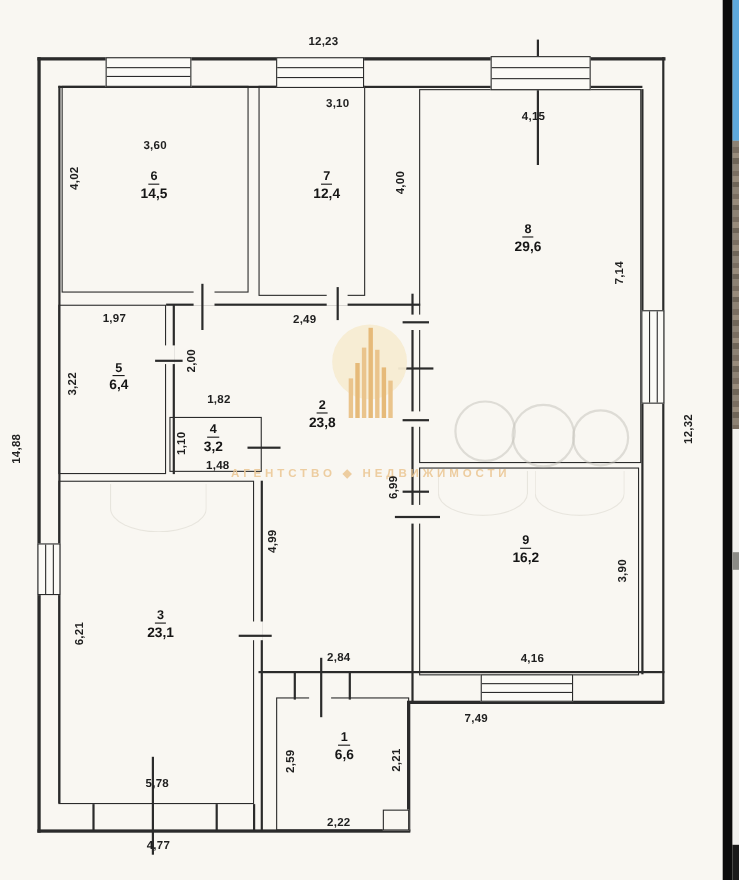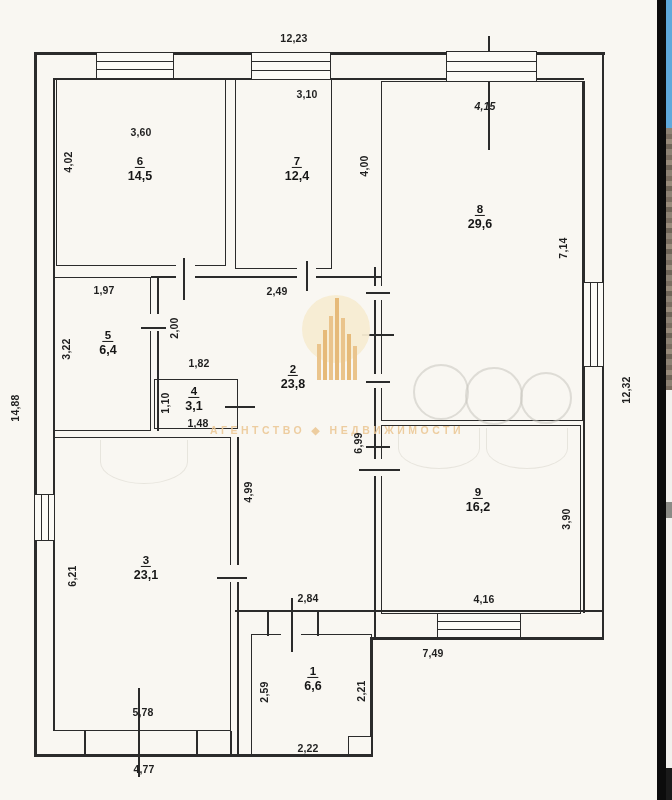--- a/index.html
+++ b/index.html
@@ -132,21 +132,21 @@
     <div class="wm-bar" style="height:34px;"></div>
   </div>
   <div class="wm-sub">АГЕНТСТВО ◆ НЕДВИЖИМОСТИ</div>
   <div class="ghost" style="left:441px;top:392px;width:52px;height:52px;"></div>
   <div class="ghost" style="left:494px;top:396px;width:54px;height:54px;"></div>
   <div class="ghost" style="left:546px;top:398px;width:48px;height:48px;"></div>
 
   <div class="dim" style="left:294px;top:38px;">12,23</div>
   <div class="dim" style="left:141px;top:92px;margin-top:40px;">3,60</div>
   <div class="dim" style="left:307px;top:94px;">3,10</div>
-  <div class="dim" style="left:485px;top:106px;font-style:italic;">4,15</div>
+  <div class="dim" style="left:485px;top:106px;">4,15</div>
   <div class="dim vdim" style="left:68px;top:162px;">4,02</div>
   <div class="dim vdim" style="left:364px;top:166px;">4,00</div>
   <div class="dim vdim" style="left:563px;top:248px;">7,14</div>
   <div class="dim vdim" style="left:15px;top:408px;">14,88</div>
   <div class="dim vdim" style="left:626px;top:390px;">12,32</div>
   <div class="dim" style="left:104px;top:290px;">1,97</div>
   <div class="dim" style="left:277px;top:291px;">2,49</div>
   <div class="dim vdim" style="left:174px;top:328px;">2,00</div>
   <div class="dim vdim" style="left:66px;top:349px;">3,22</div>
   <div class="dim" style="left:199px;top:363px;">1,82</div>
@@ -180,21 +180,21 @@
   <div class="roomlab" style="left:108px;top:341px;">
     <span class="num">5</span>
     <div class="area">6,4</div>
   </div>
   <div class="roomlab" style="left:293px;top:375px;">
     <span class="num">2</span>
     <div class="area">23,8</div>
   </div>
   <div class="roomlab" style="left:194px;top:397px;">
     <span class="num">4</span>
-    <div class="area">3,1</div>
+    <div class="area">3,2</div>
   </div>
   <div class="roomlab" style="left:146px;top:566px;">
     <span class="num">3</span>
     <div class="area">23,1</div>
   </div>
   <div class="roomlab" style="left:478px;top:498px;">
     <span class="num">9</span>
     <div class="area">16,2</div>
   </div>
   <div class="roomlab" style="left:313px;top:677px;">

